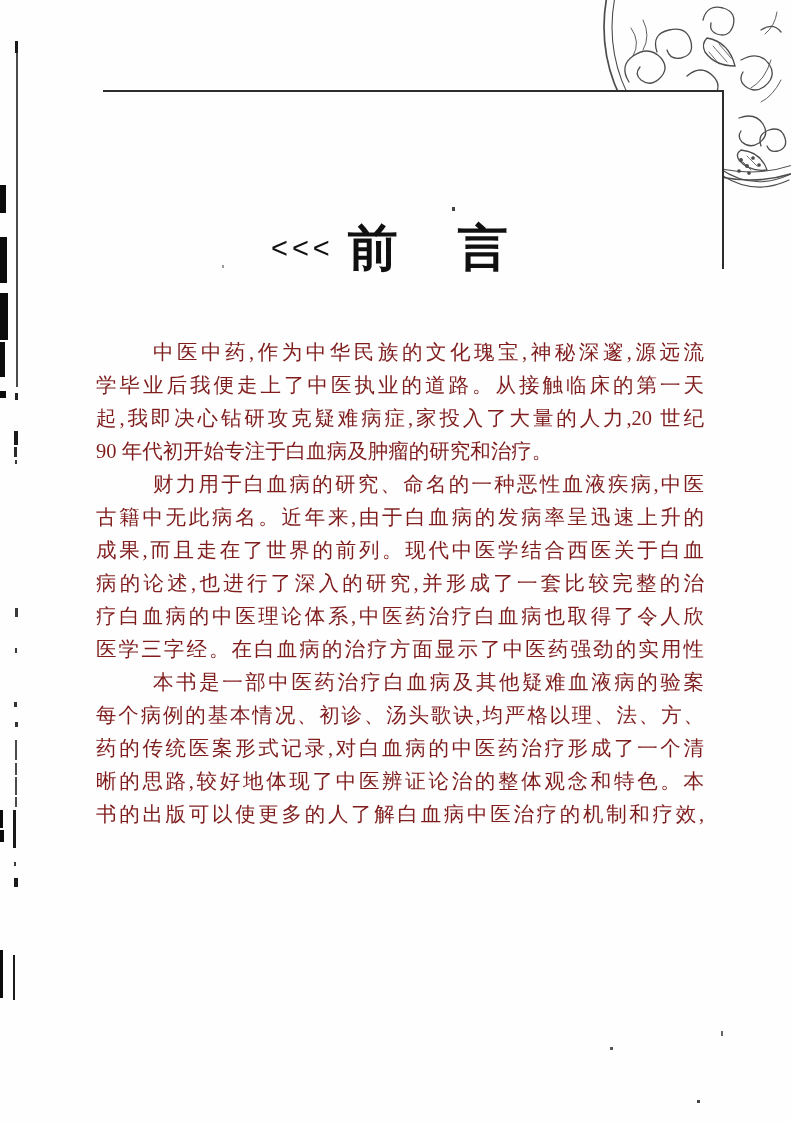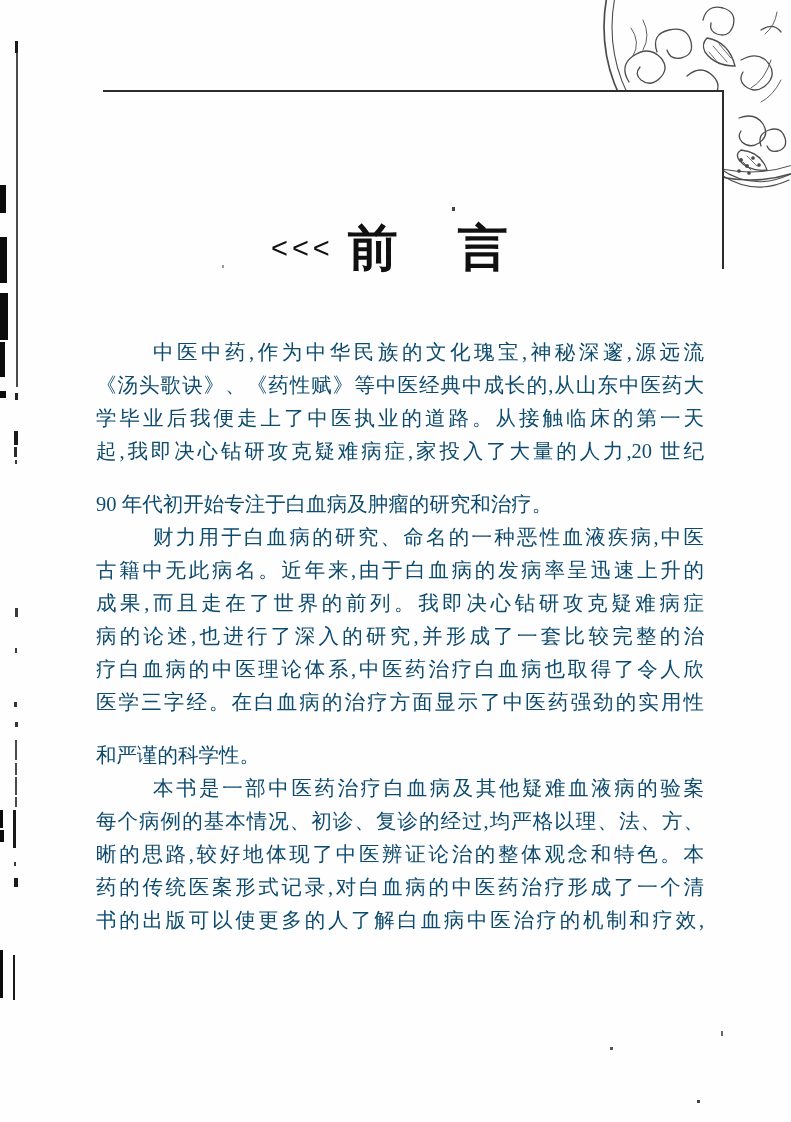--- a/index.html
+++ b/index.html
@@ -16,24 +16,24 @@
   .frame-right { position:absolute; left:722px; top:90px;  width:2px;  height:179px; background:#2d2d2d; z-index:4; }
   
   .title { position:absolute; left:271px; top:221px; height:54px; z-index:5;
            display:flex; align-items:center; color:#101010; }
   .marks { font-size:29px; letter-spacing:4px; margin-right:14px; font-weight:400;
            font-family:"Liberation Sans","DejaVu Sans",sans-serif; }
   .tchar { font-size:50px; font-weight:900; line-height:1; }
   .t2    { margin-left:60px; }
   
   .body { position:absolute; left:96px; top:336px; width:608px; z-index:5;
-          font-size:20.5px; line-height:33px; color:#0c4a6e; letter-spacing:0; }
+          font-size:20.5px; line-height:33px; color:#7f1d1d; letter-spacing:0; }
   .bl { text-align:justify; text-align-last:justify; height:33px; }
   .bl.indent { text-indent:57px; }
-  .bl.last { text-align-last:left;margin-top:20px; }
+  .bl.last { text-align-last:left; }
   
   .mark { position:absolute; z-index:6; }
 </style>
 </head>
 <body>
 
 <div id="page">
 
   <svg id="ornament" viewBox="0 0 200 250" fill="none" stroke="#4d4d4d" stroke-width="1.3" stroke-linecap="round">
     <ellipse cx="159" cy="27" rx="146" ry="153" stroke-width="1.7"></ellipse>
@@ -66,35 +66,33 @@
   <div class="frame-right"></div>
 
   <div class="title">
     <span class="marks">&lt;&lt;&lt;</span>
     <span class="tchar">前</span>
     <span class="tchar t2">言</span>
   </div>
 
   <div class="body">
     <div class="bl indent">中医中药,作为中华民族的文化瑰宝,神秘深邃,源远流</div>
-    <div class="bl">《汤头歌诀》、《药性赋》等中医经典中成长的,从山东中医药大</div>
     <div class="bl">学毕业后我便走上了中医执业的道路。从接触临床的第一天</div>
     <div class="bl">起,我即决心钻研攻克疑难病症,家投入了大量的人力,20 世纪</div>
     <div class="bl last">90 年代初开始专注于白血病及肿瘤的研究和治疗。</div>
     <div class="bl indent">财力用于白血病的研究、命名的一种恶性血液疾病,中医</div>
     <div class="bl">古籍中无此病名。近年来,由于白血病的发病率呈迅速上升的</div>
-    <div class="bl">成果,而且走在了世界的前列。我即决心钻研攻克疑难病症</div>
+    <div class="bl">成果,而且走在了世界的前列。现代中医学结合西医关于白血</div>
     <div class="bl">病的论述,也进行了深入的研究,并形成了一套比较完整的治</div>
     <div class="bl">疗白血病的中医理论体系,中医药治疗白血病也取得了令人欣</div>
     <div class="bl">医学三字经。在白血病的治疗方面显示了中医药强劲的实用性</div>
-    <div class="bl last">和严谨的科学性。</div>
     <div class="bl indent">本书是一部中医药治疗白血病及其他疑难血液病的验案</div>
-    <div class="bl">每个病例的基本情况、初诊、复诊的经过,均严格以理、法、方、</div>
+    <div class="bl">每个病例的基本情况、初诊、汤头歌诀,均严格以理、法、方、</div>
+    <div class="bl">药的传统医案形式记录,对白血病的中医药治疗形成了一个清</div>
     <div class="bl">晰的思路,较好地体现了中医辨证论治的整体观念和特色。本</div>
-    <div class="bl">药的传统医案形式记录,对白血病的中医药治疗形成了一个清</div>
     <div class="bl">书的出版可以使更多的人了解白血病中医治疗的机制和疗效,</div>
   </div>
 
 <div class="mark" style="left: 15px; top: 41px; width: 3px; height: 12px; background: rgb(26, 26, 26);"></div>
     <div class="mark" style="left: 16px; top: 53px; width: 2px; height: 334px; background: rgb(74, 74, 74);"></div>
     <div class="mark" style="left: 0px; top: 185px; width: 6px; height: 28px; background: rgb(12, 12, 12);"></div>
     <div class="mark" style="left: 0px; top: 237px; width: 7px; height: 46px; background: rgb(12, 12, 12);"></div>
     <div class="mark" style="left: 0px; top: 293px; width: 8px; height: 47px; background: rgb(12, 12, 12);"></div>
     <div class="mark" style="left: 0px; top: 342px; width: 5px; height: 35px; background: rgb(12, 12, 12);"></div>
     <div class="mark" style="left: 0px; top: 391px; width: 6px; height: 7px; background: rgb(12, 12, 12);"></div>

